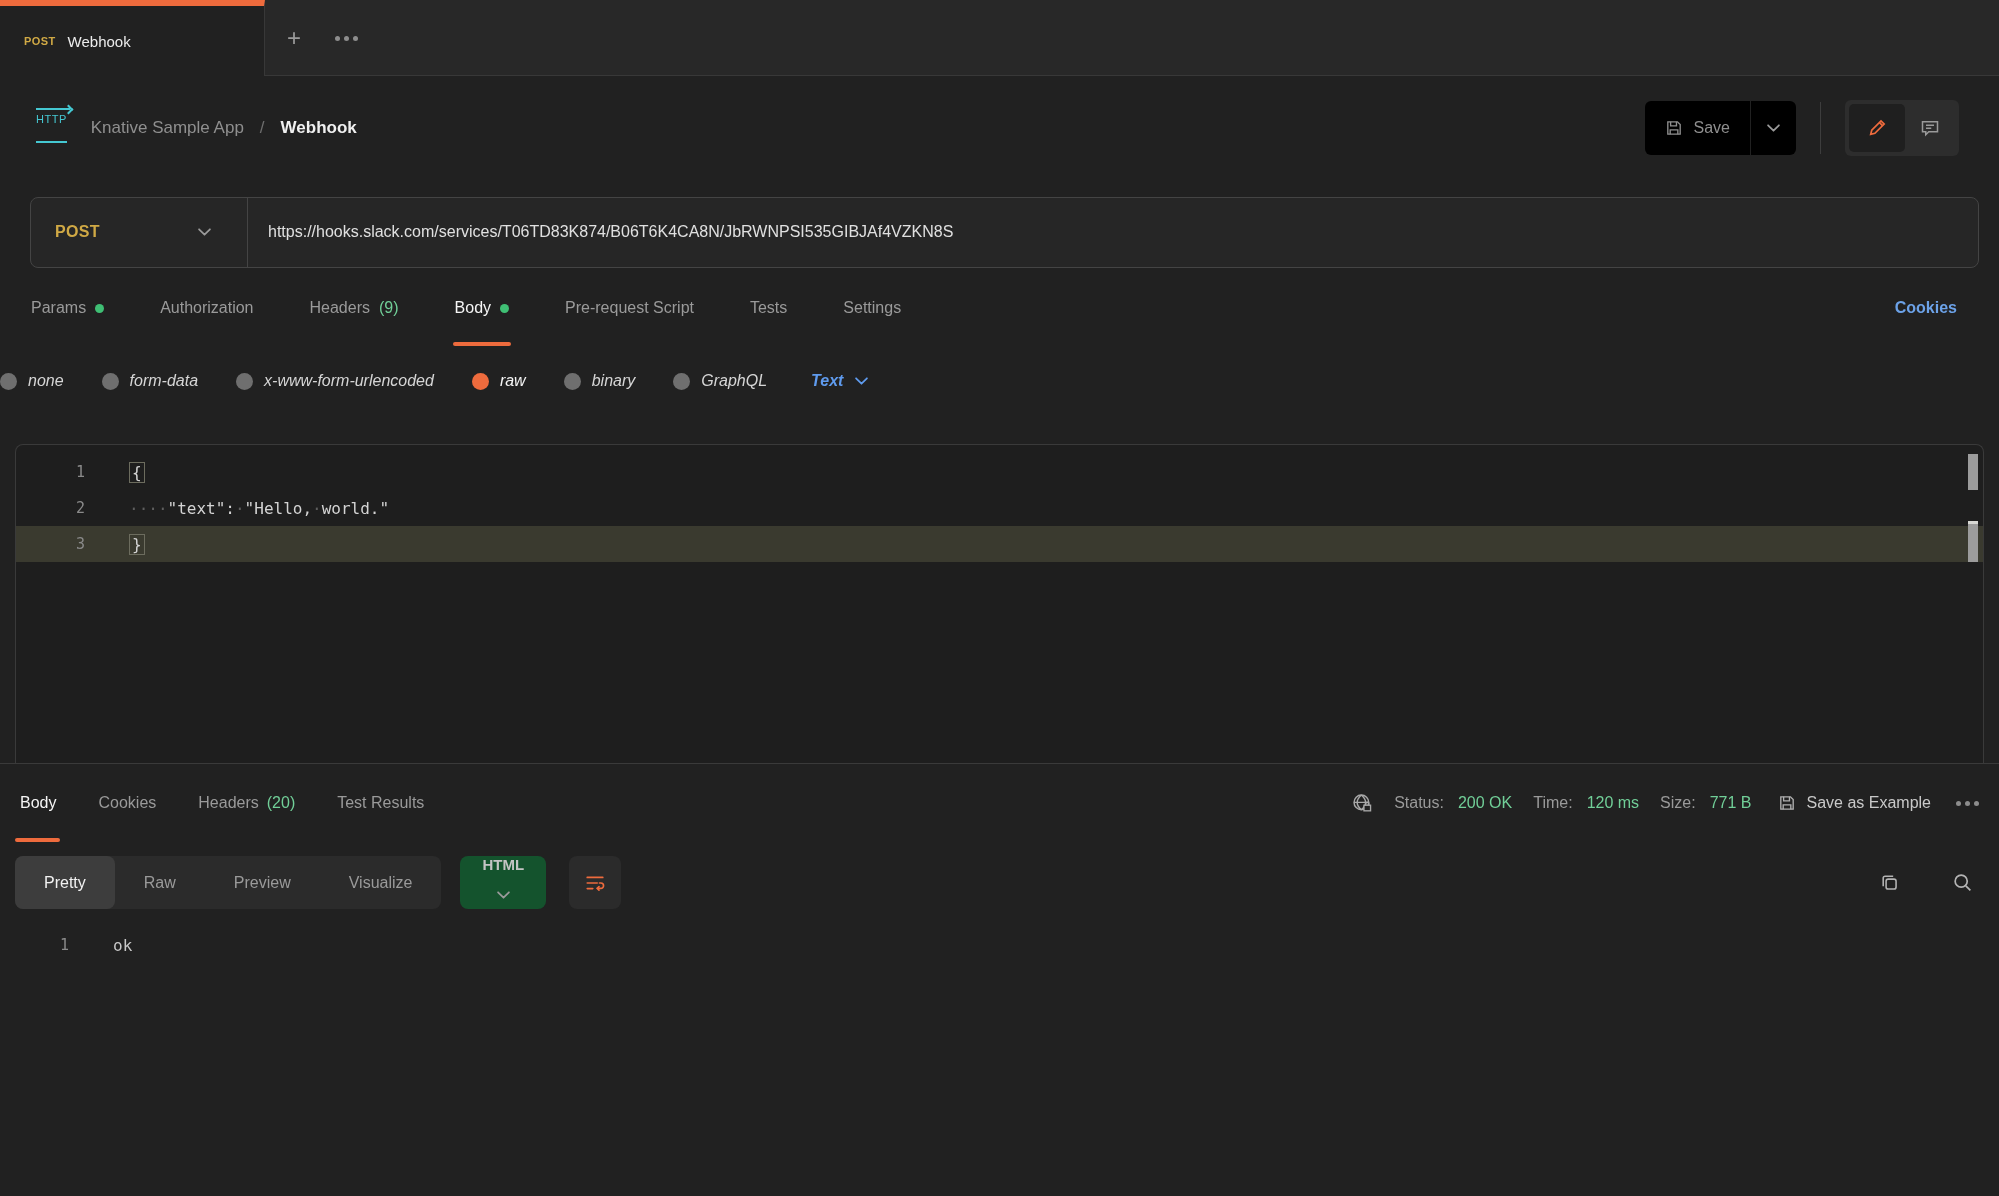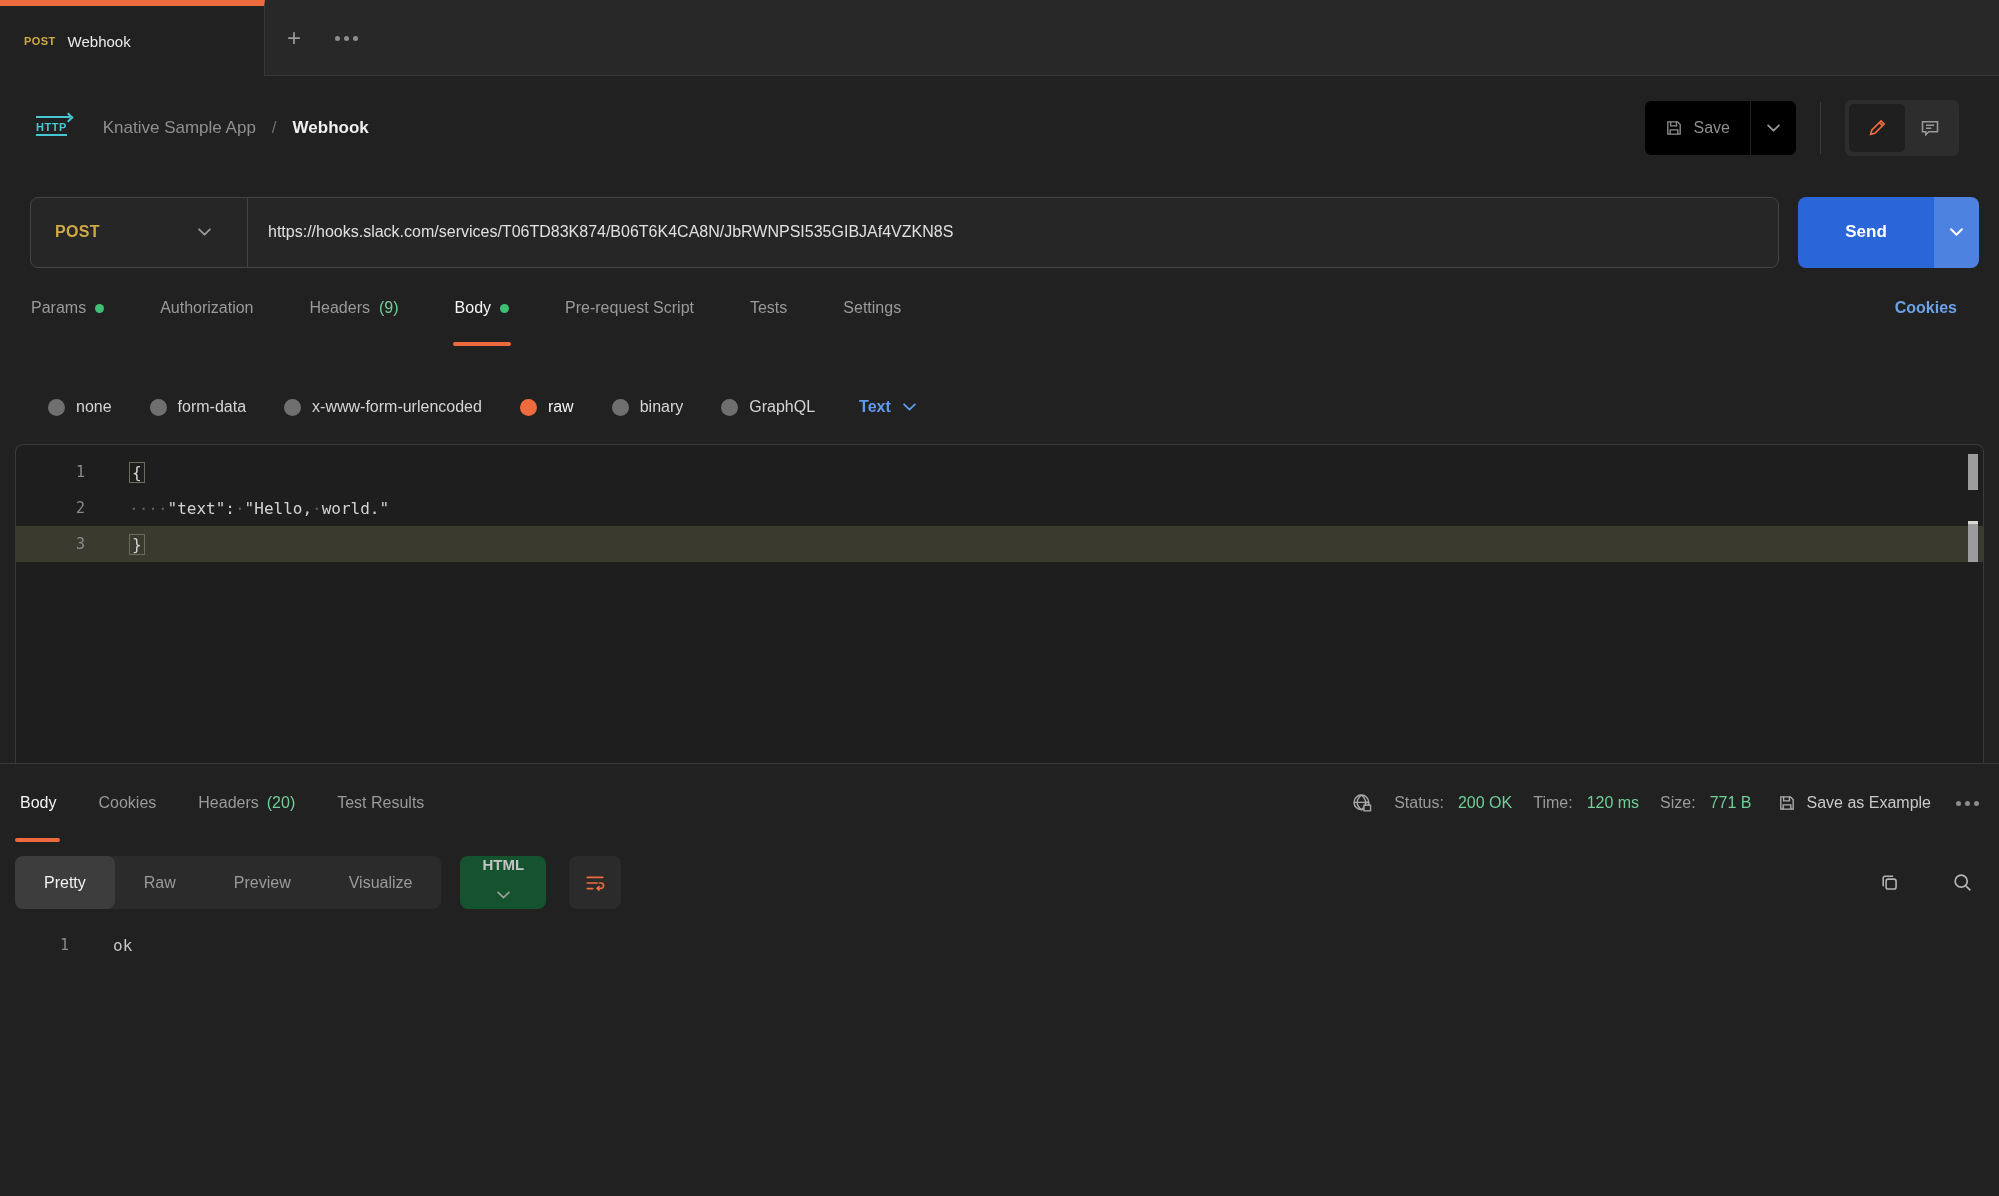--- a/index.html
+++ b/index.html
@@ -18,21 +18,21 @@
   .dots-icon { display:flex; gap:4px; }
   .dots-icon i { width:5px; height:5px; border-radius:50%; background:#8d8d8d; }
   .env-area { margin-left:auto; width:771px; border-left:1px solid #383838; display:flex; align-items:center; padding:0 46px 0 377px; }
   .env-area .env-label { color:#b5b5b5; font-size:16px; }
   .chev { width:13px; height:8px; color:#9a9a9a; flex:none; }
   .env-area .chev { margin-left:auto; }
 
   
   .req-header { height:104px; display:flex; align-items:center; padding:0 40px 0 36px; }
   .breadcrumb { display:flex; align-items:center; gap:16px; font-size:17px; }
-  .http-badge { position:relative; color:#45c8d2; font-size:11px; font-weight:700; letter-spacing:.5px; border-bottom:2px solid #45c8d2; padding-bottom:1px; margin-right:20px; }
+  .http-badge { position:relative; color:#45c8d2; font-size:11px; font-weight:400; letter-spacing:.5px; border-bottom:2px solid #45c8d2; padding-bottom:16px; margin-right:8px; }
   .http-badge::before { content:''; position:absolute; top:-5px; left:0; right:-3px; border-top:2px solid #45c8d2; }
   .http-badge::after { content:''; position:absolute; top:-7px; right:-5px; width:5px; height:5px; border-right:2px solid #45c8d2; border-bottom:2px solid #45c8d2; transform:rotate(-45deg); }
   .crumb-col { color:#8f8f8f; }
   .crumb-sep { color:#6e6e6e; }
   .crumb-cur { color:#f0f0f0; font-weight:700; }
   .header-actions { margin-left:auto; display:flex; align-items:center; gap:14px; }
   .save-group { display:flex; background:#000000; border-radius:6px; overflow:hidden; height:54px; }
   .save-btn { display:flex; align-items:center; gap:11px; padding:0 20px; background:none; border:none; color:#8f8f8f; font-size:16px; font-family:inherit; }
   .save-btn svg { width:18px; height:18px; }
   .save-caret { width:46px; background:none; border:none; border-left:1px solid #212121; display:flex; align-items:center; justify-content:center; color:#8f8f8f; }
@@ -58,21 +58,21 @@
   
   .req-tabs { height:76px; display:flex; align-items:center; gap:56px; padding:0 42px 0 31px; font-size:16px; }
   .req-tab { position:relative; height:100%; display:flex; align-items:center; gap:9px; color:#9a9a9a; cursor:default; }
   .req-tab .count { color:#71cf98; }
   .req-tab.active { color:#f5f5f5; }
   .req-tab.active::after { content:''; position:absolute; left:-2px; right:-2px; bottom:0; height:4px; background:#ee6b3d; border-radius:2px; }
   .gdot { width:9px; height:9px; border-radius:50%; background:#3fbf74; }
   .cookies-link { margin-left:auto; color:#6ca2e8; font-weight:600; }
 
   
-  .body-modes { height:70px; display:flex; align-items:flex-end; gap:38px; padding-left:48px; font-size:16px; }
+  .body-modes { height:70px; display:flex; align-items:center; gap:38px; font-size:16px;font-style:italic; }
   .mode { display:flex; align-items:center; gap:11px; color:#d6d6d6; cursor:default; }
   .radio { width:17px; height:17px; border-radius:50%; background:#6f6f6f; flex:none; }
   .mode.selected .radio { background:#ee6b3d; }
   .mode.selected { color:#f5f5f5; }
   .raw-language { display:flex; align-items:center; gap:12px; margin-left:6px; color:#5f9bee; font-weight:600; }
   .raw-language .chev { color:#5f9bee; }
 
   
   .editor { position:relative; margin:28px 15px 0 15px; height:319px; background:#1e1e1e; border:1px solid #3a3a3a; border-bottom:none; border-radius:8px 8px 0 0; padding-top:9px; font-family:"DejaVu Sans Mono", monospace; overflow:hidden; }
   .code-line { height:36px; display:flex; align-items:center; font-size:16px; }
@@ -181,28 +181,20 @@
   <section class="url-row">
     <div class="url-bar">
       <button class="method-select">
         <span class="m">POST</span>
         <svg class="chev" viewBox="0 0 12 7">
             <path d="M1 1l5 5 5-5" fill="none" stroke="currentColor" stroke-width="1.6" stroke-linecap="round" stroke-linejoin="round"></path>
           </svg>
       </button>
       <div class="url-divider"></div>
       <input class="url-input" spellcheck="false" value="https://hooks.slack.com/services/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" style="">
-    </div>
-    <div class="send-group">
-      <button class="send-btn">Send</button>
-      <button class="send-caret">
-        <svg class="chev" viewBox="0 0 12 7">
-            <path d="M1 1l5 5 5-5" fill="none" stroke="currentColor" stroke-width="1.8" stroke-linecap="round" stroke-linejoin="round"></path>
-          </svg>
-      </button>
     </div>
   </section>
 
   <nav class="req-tabs">
     <div class="req-tab">
       <span>Params</span>
       <span class="gdot"></span>
     </div>
     <div class="req-tab">
       <span>Authorization</span>

